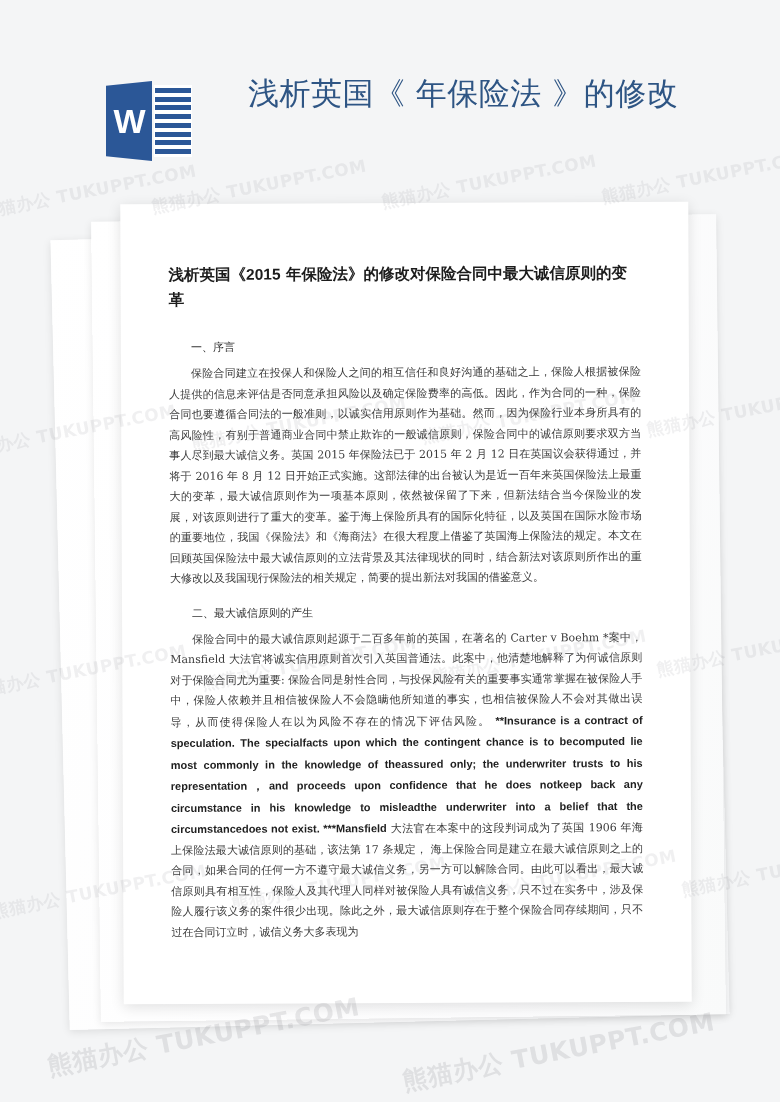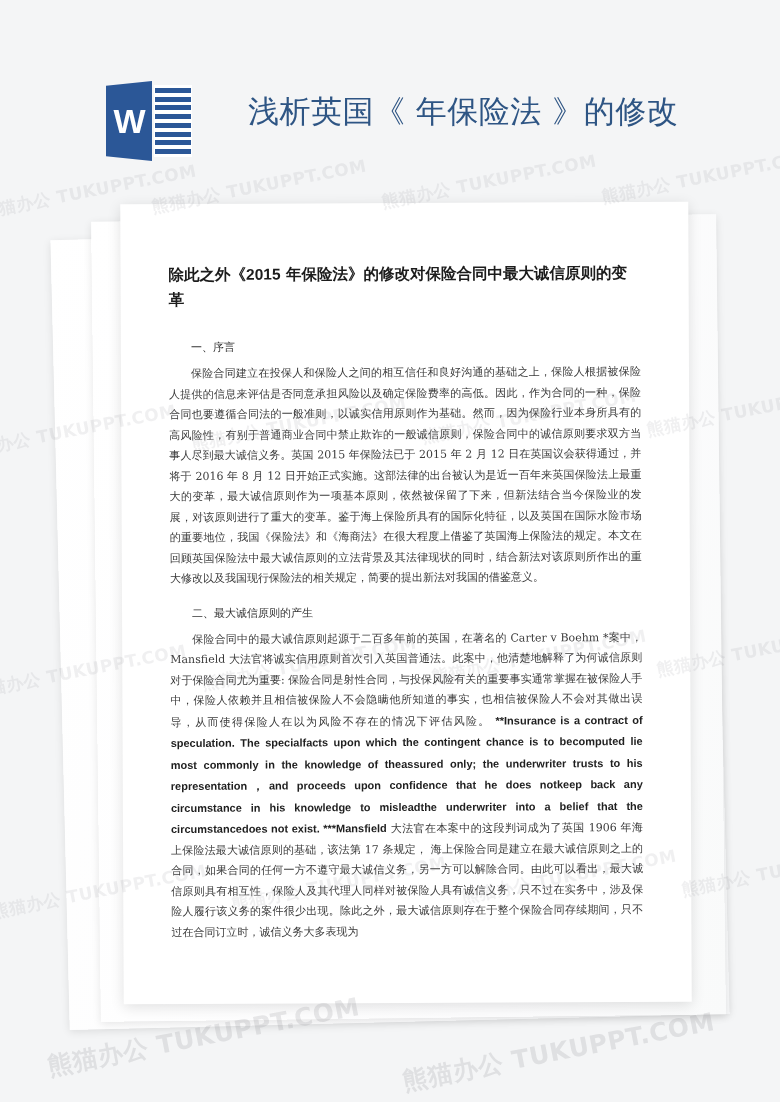--- a/index.html
+++ b/index.html
@@ -64,21 +64,21 @@
   .word-icon .doc i {
     display: block;
     height: 5px;
     background: #2b5797;
     margin: 0 1px;
   }
 
   .header-title {
     position: absolute;
     left: 248px;
-    top: 84px;
+    top: 66px;
     width: 520px;
     color: #2e5584;
     font-size: 31px;
     line-height: 54px;
     font-family: "DejaVu Sans", sans-serif;
     letter-spacing: 0.5px;
     white-space: nowrap;
   }
   .header-title .ln { display: block; }
 
@@ -225,21 +225,21 @@
         <i></i>
     </div>
   </div>
   <div class="header-title">
     <span class="ln">浅析英国《 年保险法 》的修改</span>
   </div>
 </div>
 
 <div class="doc-body">
 
-  <div class="doc-title"><span>除此之外《</span><span class="num">2015</span><span> 年保险法》的修改对保险合同中最大诚信原则的变革</span></div>
+  <div class="doc-title"><span>浅析英国《</span><span class="num">2015</span><span> 年保险法》的修改对保险合同中最大诚信原则的变革</span></div>
 
   <div class="sec-heading">一、序言</div>
   <div class="para tight">保险合同建立在投保人和保险人之间的相互信任和良好沟通的基础之上，保险人根据被保险人提供的信息来评估是否同意承担风险以及确定保险费率的高低。因此，作为合同的一种，保险合同也要遵循合同法的一般准则，以诚实信用原则作为基础。然而，因为保险行业本身所具有的高风险性，有别于普通商业合同中禁止欺诈的一般诚信原则，保险合同中的诚信原则要求双方当事人尽到最大诚信义务。英国 2015 年保险法已于 2015 年 2 月 12 日在英国议会获得通过，并将于 2016 年 8 月 12 日开始正式实施。这部法律的出台被认为是近一百年来英国保险法上最重大的变革，最大诚信原则作为一项基本原则，依然被保留了下来，但新法结合当今保险业的发展，对该原则进行了重大的变革。鉴于海上保险所具有的国际化特征，以及英国在国际水险市场的重要地位，我国《保险法》和《海商法》在很大程度上借鉴了英国海上保险法的规定。本文在回顾英国保险法中最大诚信原则的立法背景及其法律现状的同时，结合新法对该原则所作出的重大修改以及我国现行保险法的相关规定，简要的提出新法对我国的借鉴意义。</div>
 
   <div class="sec-heading">二、最大诚信原则的产生</div>
   <div class="para"><span>保险合同中的最大诚信原则起源于二百多年前的英国，在著名的 Carter v Boehm  *案中，Mansfield 大法官将诚实信用原则首次引入英国普通法。此案中，他清楚地解释了为何诚信原则对于保险合同尤为重要: 保险合同是射性合同，与投保风险有关的重要事实通常掌握在被保险人手中，保险人依赖并且相信被保险人不会隐瞒他所知道的事实，也相信被保险人不会对其做出误导，从而使得保险人在以为风险不存在的情况下评估风险。</span> <span class="en-quote">**Insurance is a contract of speculation. The specialfacts upon which the contingent chance is to becomputed lie most commonly in the knowledge of theassured only; the underwriter trusts to his representation，and proceeds upon confidence that he does notkeep back any circumstance in his knowledge to misleadthe underwriter into a belief that the circumstancedoes not exist. ***</span><span class="en">Mansfield</span> <span>大法官在本案中的这段判词成为了英国 1906 年海上保险法最大诚信原则的基础，该法第 17 条规定， 海上保险合同是建立在最大诚信原则之上的合同，如果合同的任何一方不遵守最大诚信义务，另一方可以解除合同。由此可以看出，最大诚信原则具有相互性，保险人及其代理人同样对被保险人具有诚信义务，只不过在实务中，涉及保险人履行该义务的案件很少出现。除此之外，最大诚信原则存在于整个保险合同存续期间，只不过在合同订立时，诚信义务大多表现为</span></div>
 
 </div>
 
 <div class="wm-layer">

